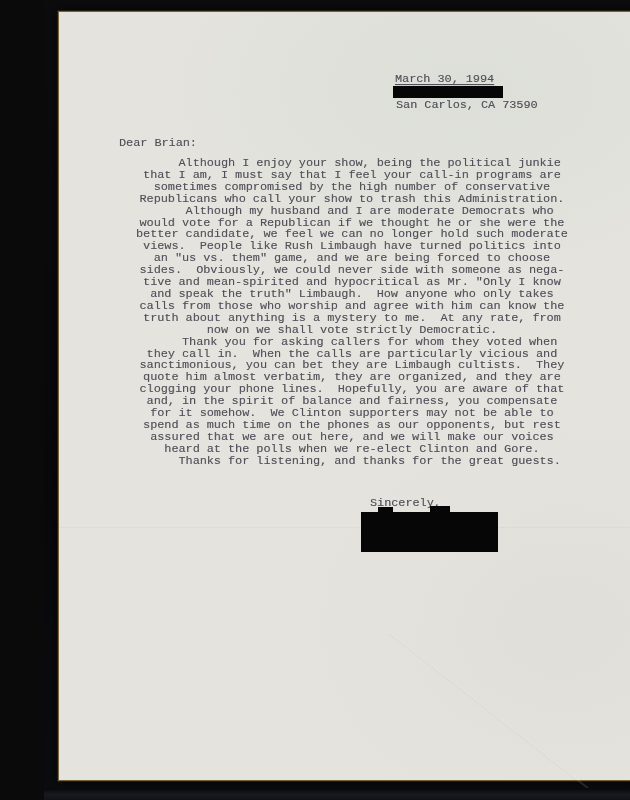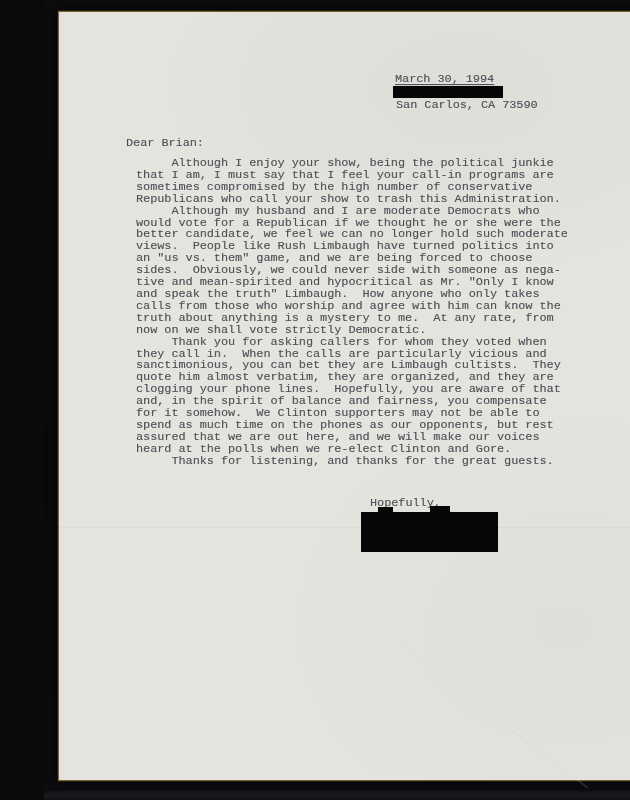--- a/index.html
+++ b/index.html
@@ -71,26 +71,27 @@
     letter-spacing: 0px;
     text-shadow: 0.3px 0.3px 0.4px rgba(81,79,88,0.35);
   }
   .date-line {
     left: 336px;
     top: 62px;
     text-decoration: underline;
     text-underline-offset: 2px;
   }
   .city-line { left: 337px; top: 88px; }
-  .salutation { left: 67px; top: 126px; }
+  .salutation { left: 60px; top: 126px; }
   .body-text {
     left: 77px;
     top: 146px;
     margin: 0;
     font-family: inherit;
+    text-align: center;
   }
   .closing { left: 311px; top: 486px; }
   .redact-address {
     position: absolute;
     left: 334px;
     top: 74px;
     width: 110px;
     height: 12px;
     background: #060606;
   }
@@ -147,21 +148,21 @@
 sanctimonious, you can bet they are Limbaugh cultists.  They
 quote him almost verbatim, they are organized, and they are
 clogging your phone lines.  Hopefully, you are aware of that
 and, in the spirit of balance and fairness, you compensate
 for it somehow.  We Clinton supporters may not be able to
 spend as much time on the phones as our opponents, but rest
 assured that we are out here, and we will make our voices
 heard at the polls when we re-elect Clinton and Gore.
      Thanks for listening, and thanks for the great guests.</pre>
 
-    <div class="ink closing">Hopefully,</div>
+    <div class="ink closing">Sincerely,</div>
 
     <div class="sig-redact">
       <div class="sig-tab sig-tab1"></div>
       <div class="sig-tab sig-tab2"></div>
     </div>
 
   </div>
 
   <div class="scanner-strip"></div>
 

